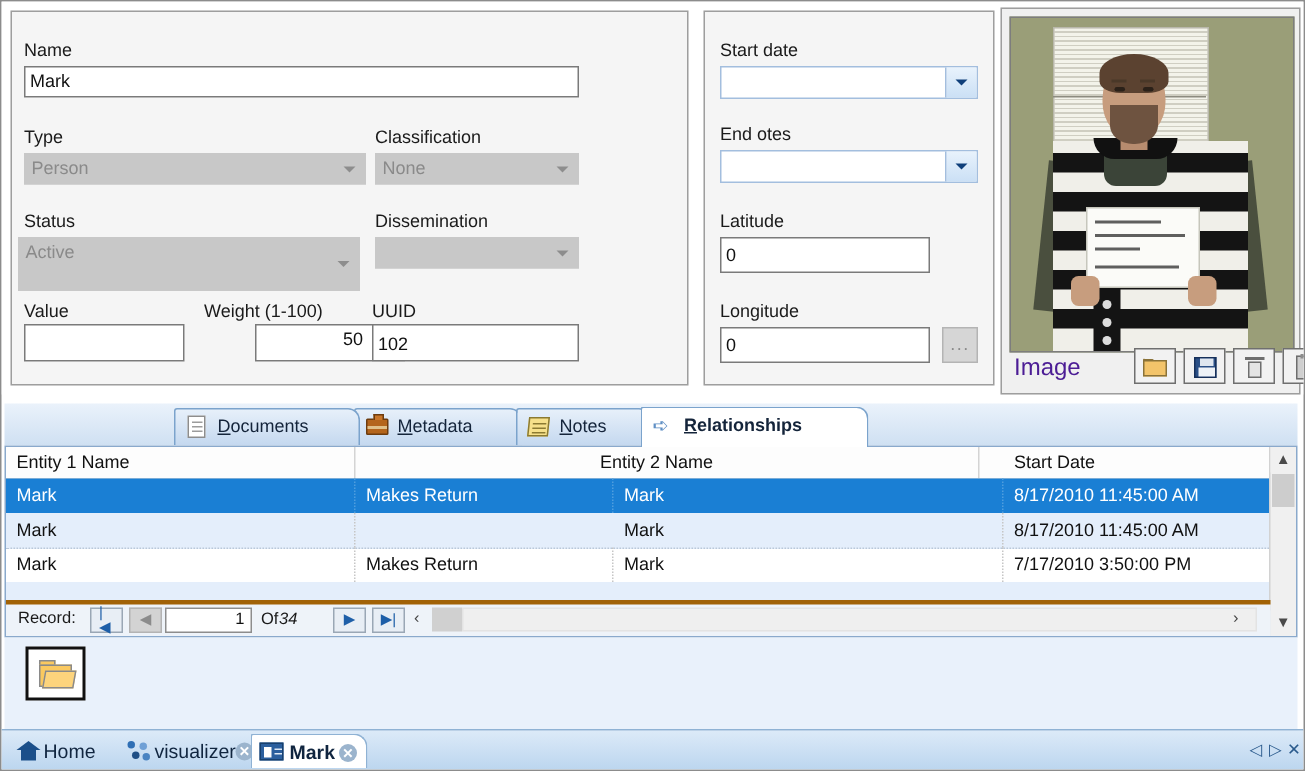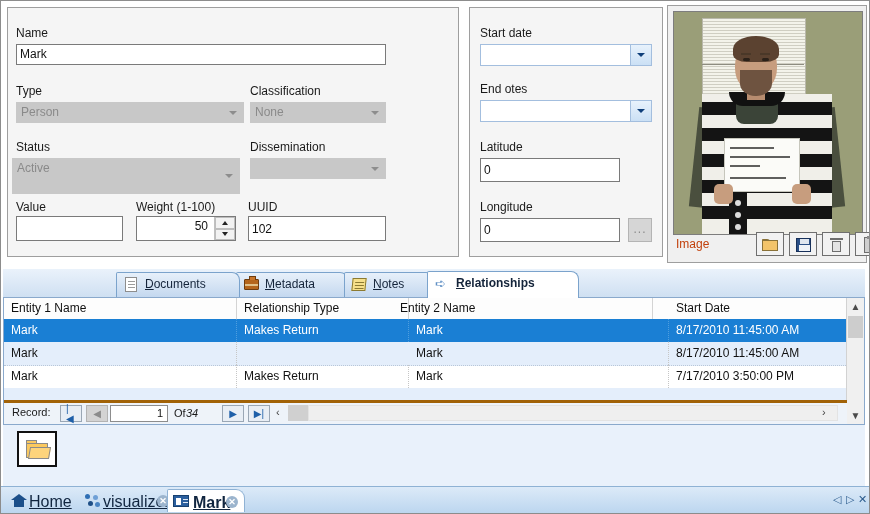--- a/index.html
+++ b/index.html
@@ -32,21 +32,21 @@
         border-left:4px solid transparent;border-right:4px solid transparent;border-top:4px solid #8d8d8d;}
 
   
   .datebox{position:absolute;box-sizing:border-box;border:1px solid #a3bede;background:#fff;}
   .datebox .dbtn{position:absolute;right:0;top:0;bottom:0;width:20px;
         background:linear-gradient(#e8f2fc,#cbe0f5);border-left:1px solid #a3bede;}
   .datebox .dbtn:after{content:"";position:absolute;left:50%;top:50%;margin-left:-4px;margin-top:-2px;
         width:0;height:0;border-left:4px solid transparent;border-right:4px solid transparent;border-top:4px solid #0f3f7a;}
 
   
-  .spin{position:absolute;box-sizing:border-box;border:1px solid #7a7a7a;background:#fff;}
+  .spin{position:absolute;box-sizing:border-box;border:1px solid #7a7a7a;background:#fff;margin-left:34px;}
   .spin .sval{position:absolute;left:0;right:22px;top:0;bottom:0;text-align:right;padding-right:5px;
         line-height:19px;font-size:12px;color:#111;}
   .spin .sbtns{position:absolute;right:0;top:0;bottom:0;width:20px;border-left:1px solid #c0c0c0;}
   .spin .sb{position:absolute;left:0;right:0;height:50%;background:#f2f2f2;border:1px solid #bdbdbd;box-sizing:border-box;}
   .spin .sb.up{top:0;}
   .spin .sb.dn{bottom:0;}
   .spin .sb:after{content:"";position:absolute;left:50%;top:50%;margin-left:-3px;margin-top:-2px;width:0;height:0;
         border-left:3px solid transparent;border-right:3px solid transparent;}
   .spin .sb.up:after{border-bottom:4px solid #222;}
   .spin .sb.dn:after{border-top:4px solid #222;}
@@ -77,21 +77,21 @@
   .ph-armL{position:absolute;left:20px;top:96px;width:26px;height:100px;background:#4a4f3e;transform:rotate(6deg);}
   .ph-armR{position:absolute;left:140px;top:96px;width:26px;height:100px;background:#4a4f3e;transform:rotate(-6deg);}
   .ph-sign{position:absolute;left:50px;top:126px;width:74px;height:52px;background:#fbfbf8;border:1px solid #c6c6bc;}
   .ph-sign .ln{position:absolute;left:5px;height:2px;background:#2b2b2b;opacity:.75;}
   .ph-hand{position:absolute;width:19px;height:20px;background:#c79d7e;border-radius:5px;top:172px;}
   .ph-hand.l{left:40px;} .ph-hand.r{left:118px;}
   .ph-belt{position:absolute;left:55px;top:180px;width:18px;height:44px;background:#141414;}
   .ph-beltdot{position:absolute;left:61px;width:6px;height:6px;border-radius:50%;background:#ddd;}
 
   .img-bar{position:absolute;left:4px;right:4px;bottom:4px;height:26px;}
-  .img-bar .lbl{position:absolute;left:4px;top:5px;font-size:12px;color:#c2410c;}
+  .img-bar .lbl{position:absolute;left:4px;top:5px;font-size:16px;color:#4c1d95;}
   .toolbtn{position:absolute;top:0;width:28px;height:24px;box-sizing:border-box;
         border:1px solid #6f6f6f;background:#f2f2f2;}
 
   
   .ico-folder{position:absolute;left:5px;top:6px;width:17px;height:12px;}
   .ico-folder .back{position:absolute;left:0;top:1px;width:16px;height:11px;background:#f3c46a;border:1px solid #8a7238;box-sizing:border-box;}
   .ico-folder .tab{position:absolute;left:0;top:0px;width:8px;height:3px;background:#f3c46a;border:1px solid #8a7238;box-sizing:border-box;}
   .ico-disk{position:absolute;left:6px;top:5px;width:15px;height:14px;background:#2a4f86;border:1px solid #17305a;box-sizing:border-box;}
   .ico-disk:before{content:"";position:absolute;left:3px;top:0;width:9px;height:5px;background:#dfe6ef;}
   .ico-disk:after{content:"";position:absolute;left:2px;bottom:0;width:11px;height:6px;background:#eef2f7;}
@@ -164,21 +164,21 @@
         border:2px solid #111;background:#fff;}
   .openbtn .bigfolder{position:absolute;left:7px;top:7px;width:24px;height:19px;}
   .openbtn .bf-b{position:absolute;left:0;top:3px;width:22px;height:15px;background:#fbc95f;border:1px solid #8a8a8a;box-sizing:border-box;}
   .openbtn .bf-t{position:absolute;left:0;top:0px;width:11px;height:4px;background:#fbc95f;border:1px solid #8a8a8a;box-sizing:border-box;}
   .openbtn .bf-f{position:absolute;left:3px;top:7px;width:21px;height:12px;background:#fdd47c;border:1px solid #8a8a8a;box-sizing:border-box;transform:skewX(-10deg);}
 
   
   .taskbar{position:absolute;left:0;bottom:0;width:868px;height:26px;
         background:linear-gradient(#dceaf8,#bcd6ef);border-top:1px solid #8fb2d4;}
   .tbitem{position:absolute;top:2px;height:23px;box-sizing:border-box;white-space:nowrap;}
-  .tbitem .tblbl{position:absolute;top:4px;font-size:16px;color:#10253f;text-decoration:underline;}
+  .tbitem .tblbl{position:absolute;top:4px;font-size:13px;color:#10253f;}
   .tbitem.active{background:#fff;border:1px solid #8fb2d4;border-bottom:none;border-radius:2px 9px 0 0;}
   .tbitem.active .tblbl{font-weight:bold;}
   .tbclose{position:absolute;top:6px;width:12px;height:12px;border-radius:50%;background:#9bb4cd;
         color:#fff;font-size:9px;line-height:12px;text-align:center;font-weight:bold;}
   .ic-home{position:absolute;width:15px;height:13px;}
   .ic-home .roof{position:absolute;left:0;top:0;width:0;height:0;border-left:8px solid transparent;border-right:8px solid transparent;border-bottom:6px solid #1b4f8a;}
   .ic-home .body{position:absolute;left:3px;top:5px;width:10px;height:8px;background:#1b4f8a;}
   .ic-viz{position:absolute;width:15px;height:14px;}
   .ic-viz i{position:absolute;width:5px;height:5px;border-radius:50%;background:#3a6ea8;display:block;}
   .ic-card{position:absolute;width:16px;height:12px;background:#2b5f9e;border:1px solid #17406f;box-sizing:border-box;}
@@ -359,21 +359,20 @@
           <span class="ic-rel">➪</span>
         </span>
       <span class="tlabel"><u>R</u>elationships</span>
     </div>
   </div>
 
   <div class="gridwrap">
 
     <div class="ghead">
       <div class="hc" style="left:0;width:233px;">Entity 1 Name</div>
-      <div class="hc" style="left:233px;width:172px;">Relationship Type</div>
       <div class="hc" style="left:389px;width:260px;">Entity 2 Name</div>
       <div class="hc" style="left:665px;width:178px;border-right:none;">Start Date</div>
     </div>
 
     <div class="grow sel" style="top:21px;">
       <div class="gc" style="left:0;width:233px;">Mark</div>
       <div class="gc" style="left:233px;width:172px;">Makes Return</div>
       <div class="gc" style="left:405px;width:260px;">Mark</div>
       <div class="gc" style="left:665px;width:178px;border-right:none;">8/17/2010 11:45:00 AM</div>
     </div>

